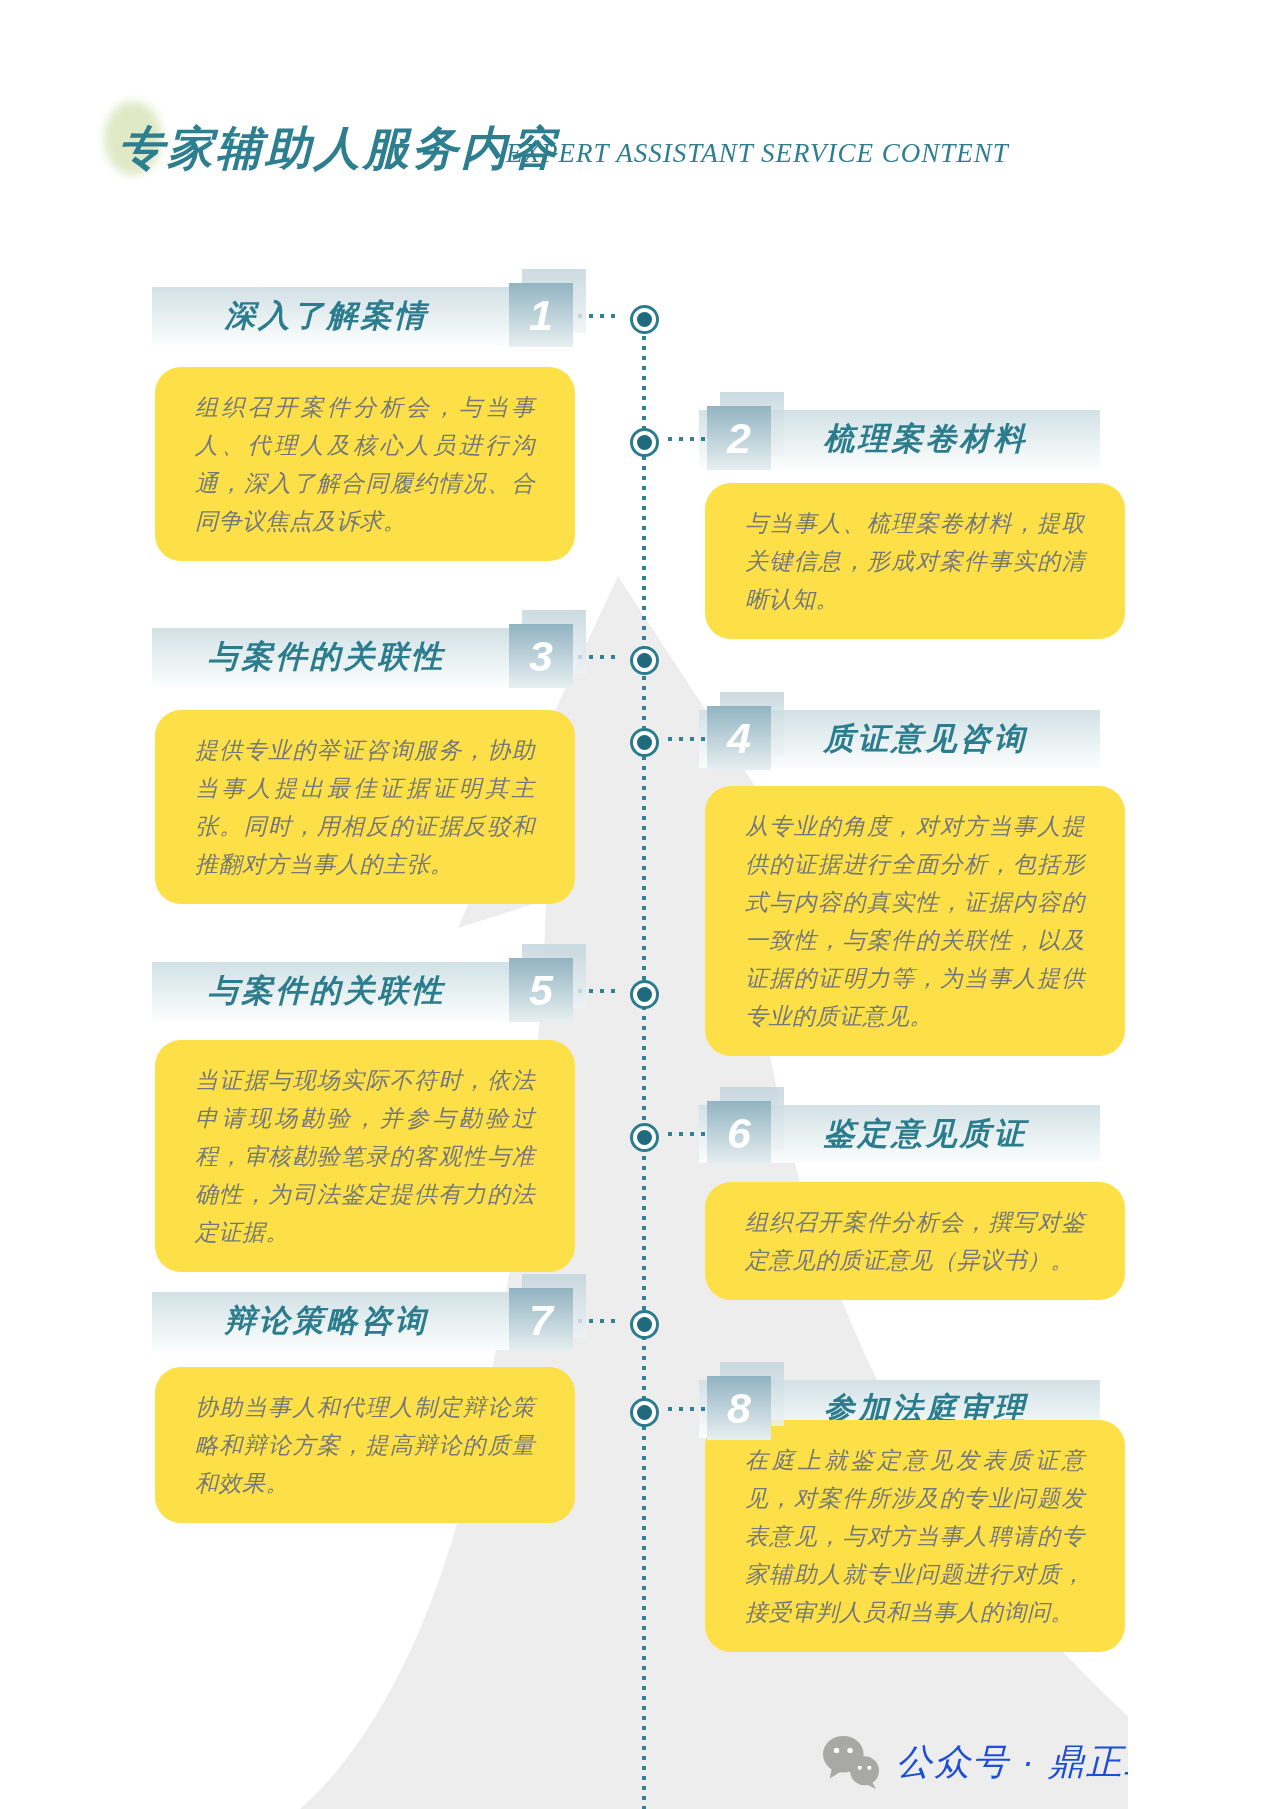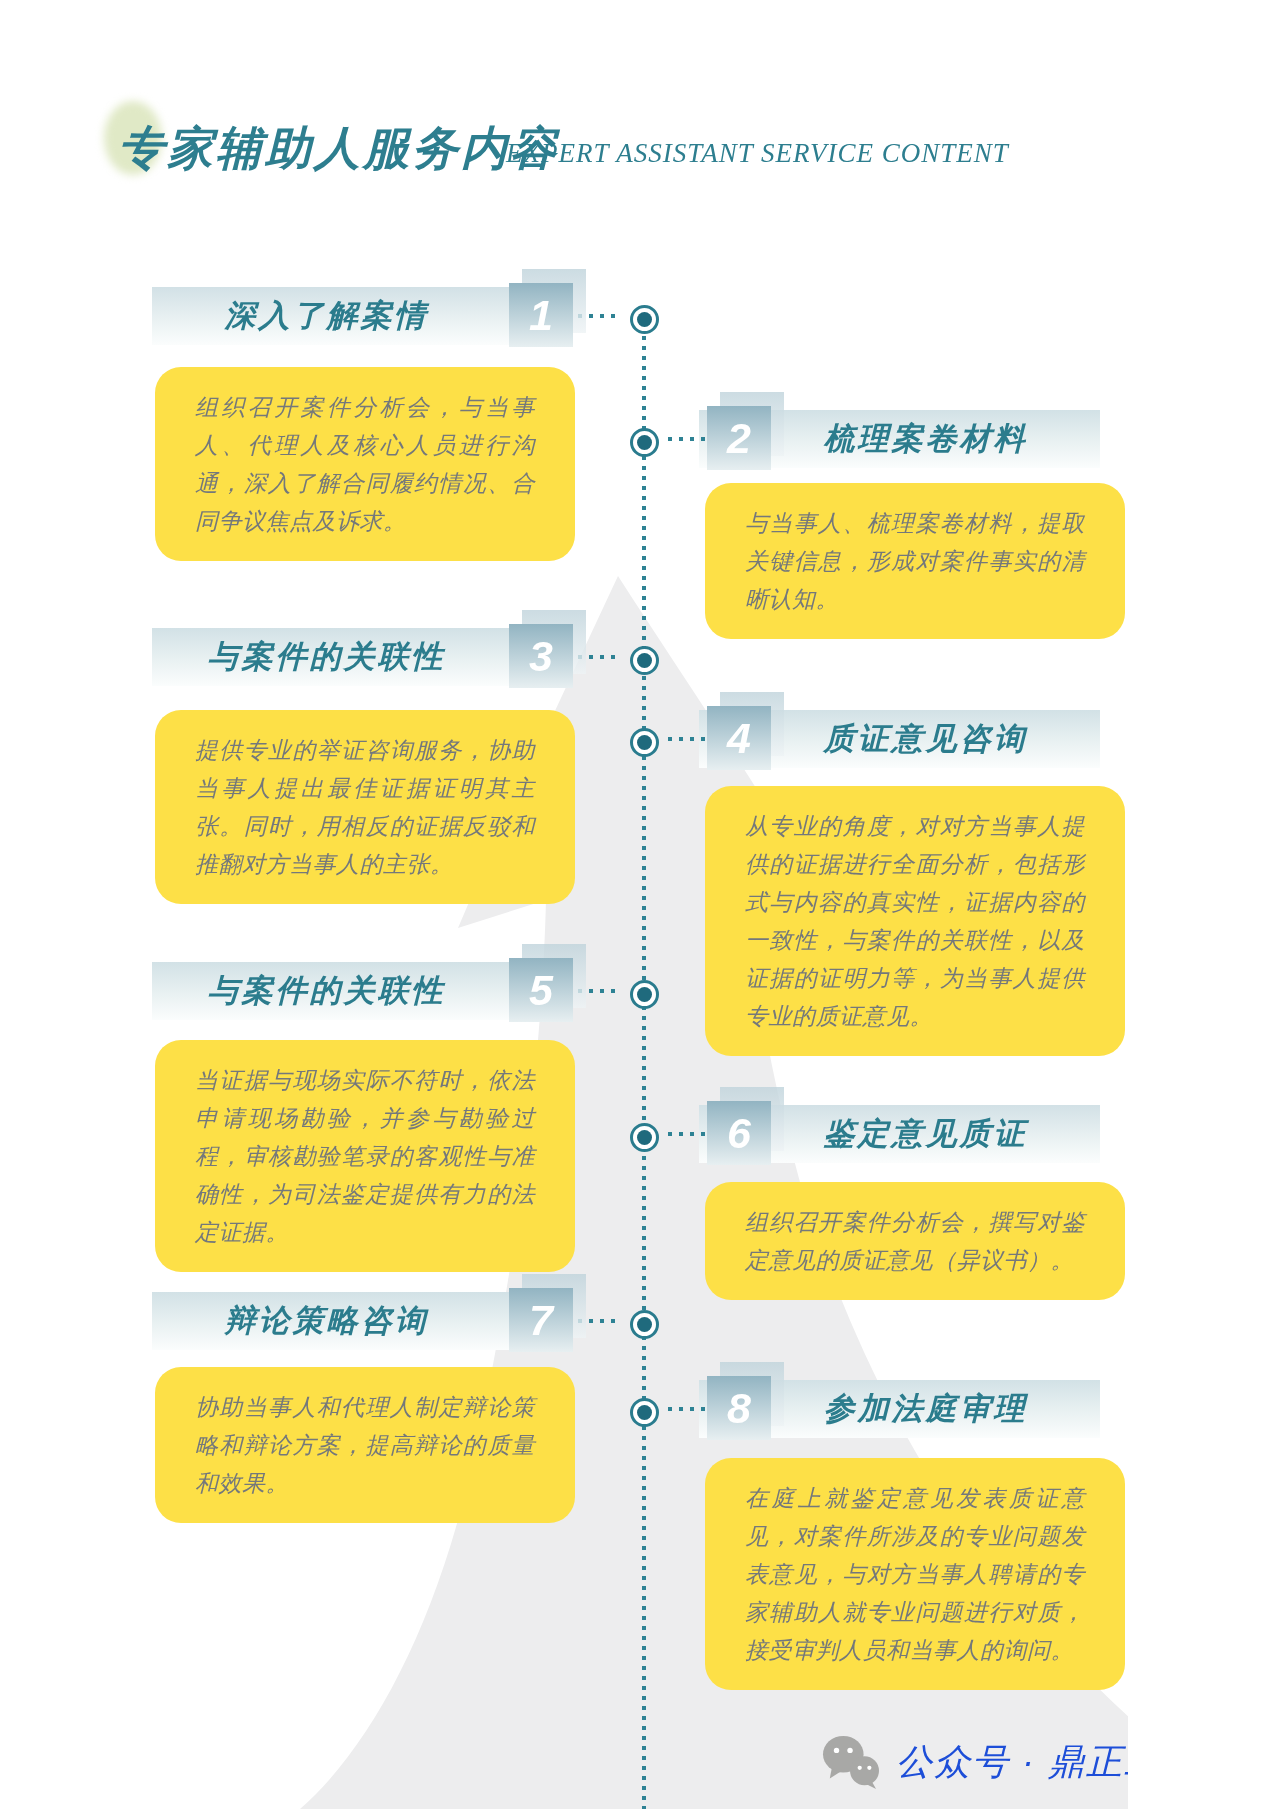--- a/index.html
+++ b/index.html
@@ -59,21 +59,21 @@
   .card.right{left:705px;}
 
   
   .bar.s1{top:287px;} .badge.s1{top:283px;} .card.s1{top:367px;} .node.s1{top:305px;} .hdots.s1{top:314px;}
   .bar.s2{top:410px;} .badge.s2{top:406px;} .card.s2{top:483px;} .node.s2{top:428px;} .hdots.s2{top:437px;}
   .bar.s3{top:628px;} .badge.s3{top:624px;} .card.s3{top:710px;} .node.s3{top:646px;} .hdots.s3{top:655px;}
   .bar.s4{top:710px;} .badge.s4{top:706px;} .card.s4{top:786px;} .node.s4{top:728px;} .hdots.s4{top:737px;}
   .bar.s5{top:962px;} .badge.s5{top:958px;} .card.s5{top:1040px;} .node.s5{top:980px;} .hdots.s5{top:989px;}
   .bar.s6{top:1105px;} .badge.s6{top:1101px;} .card.s6{top:1182px;} .node.s6{top:1123px;} .hdots.s6{top:1132px;}
   .bar.s7{top:1292px;} .badge.s7{top:1288px;} .card.s7{top:1367px;} .node.s7{top:1310px;} .hdots.s7{top:1319px;}
-  .bar.s8{top:1380px;} .badge.s8{top:1376px;} .card.s8{top:1458px;} .node.s8{top:1398px;} .hdots.s8{top:1407px;}
+  .bar.s8{top:1380px;} .badge.s8{top:1376px;} .card.s8{top:1420px;} .node.s8{top:1398px;} .hdots.s8{top:1407px;}
 
   
   .footer{position:absolute;left:820px;top:1734px;display:flex;align-items:center;z-index:5;}
   .footer .wicon{width:62px;height:56px;margin-right:14px;}
   .footer .ftext{font-size:36px;color:#1d4ed8;letter-spacing:2px;white-space:nowrap;}
 </style>
 </head>
 <body>
 
 <div id="page">

